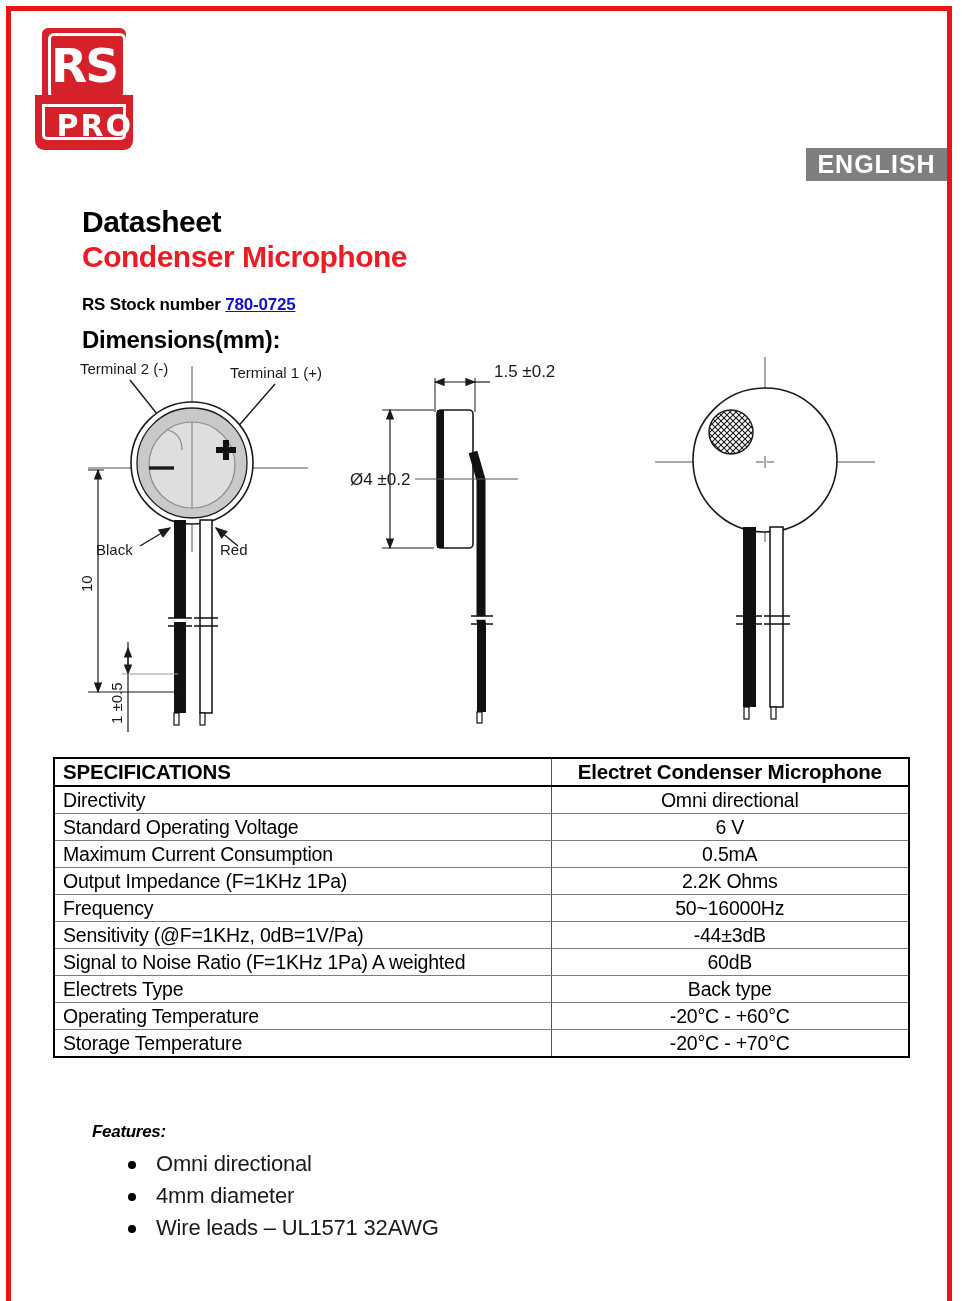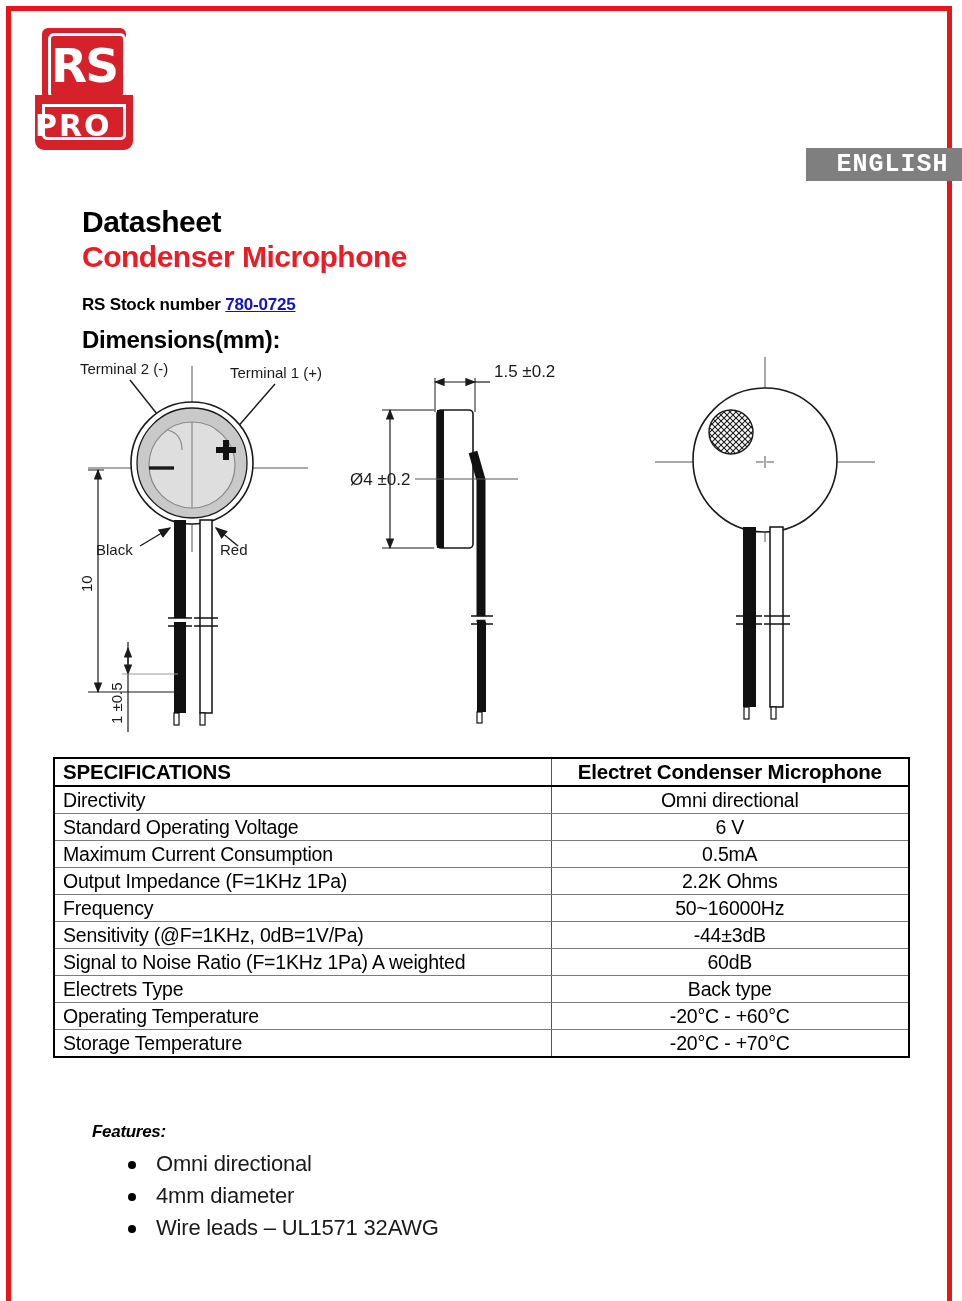--- a/index.html
+++ b/index.html
@@ -61,21 +61,21 @@
   }
   .logo-bottom {
     position: absolute;
     left: 0; top: 70px;
     width: 98px; height: 55px;
     background: #d6212a;
     border-radius: 0 0 9px 9px;
     color: #ffffff;
     font-weight: bold;
     font-size: 30px;
-    text-align: left;
+    text-align: right;
     line-height: 62px;
     letter-spacing: 2px;
     font-family: "DejaVu Sans", sans-serif;
   }
   .logo-bottom::before {
     content: "";
     position: absolute;
     left: 7px; top: 9px;
     width: 84px; height: 36px;
     border: 3px solid #ffffff;
@@ -92,22 +92,21 @@
     width: 141px;
     height: 33px;
     background: #7f7f7f;
     color: #ffffff;
     font-size: 25px;
     font-weight: bold;
     letter-spacing: 1px;
     display: flex;
     align-items: center;
     justify-content: center;
-    font-family: Liberation Mono, monospace;
-    padding-left: 16px;
+    font-family: Liberation Sans, sans-serif;
   }
 
   
   .title-block { position: absolute; left: 82px; top: 205px; }
   .t-datasheet {
     font-size: 30px;
     font-weight: bold;
     color: #000000;
     line-height: 34px;
     letter-spacing: -0.5px;

